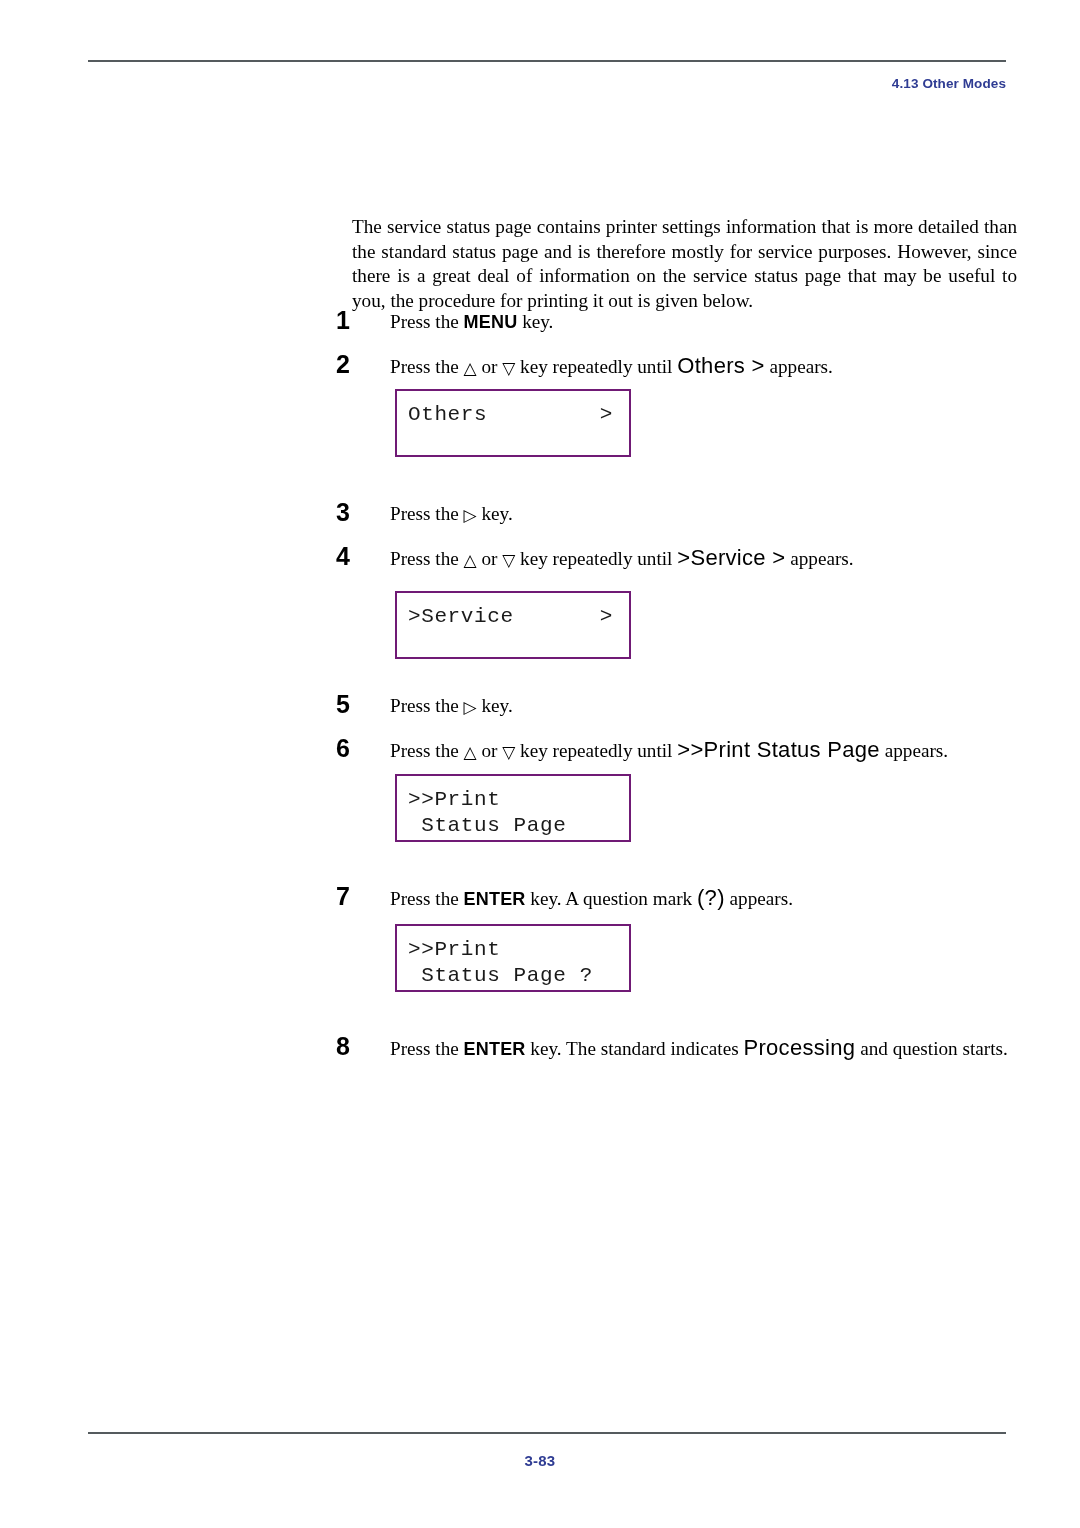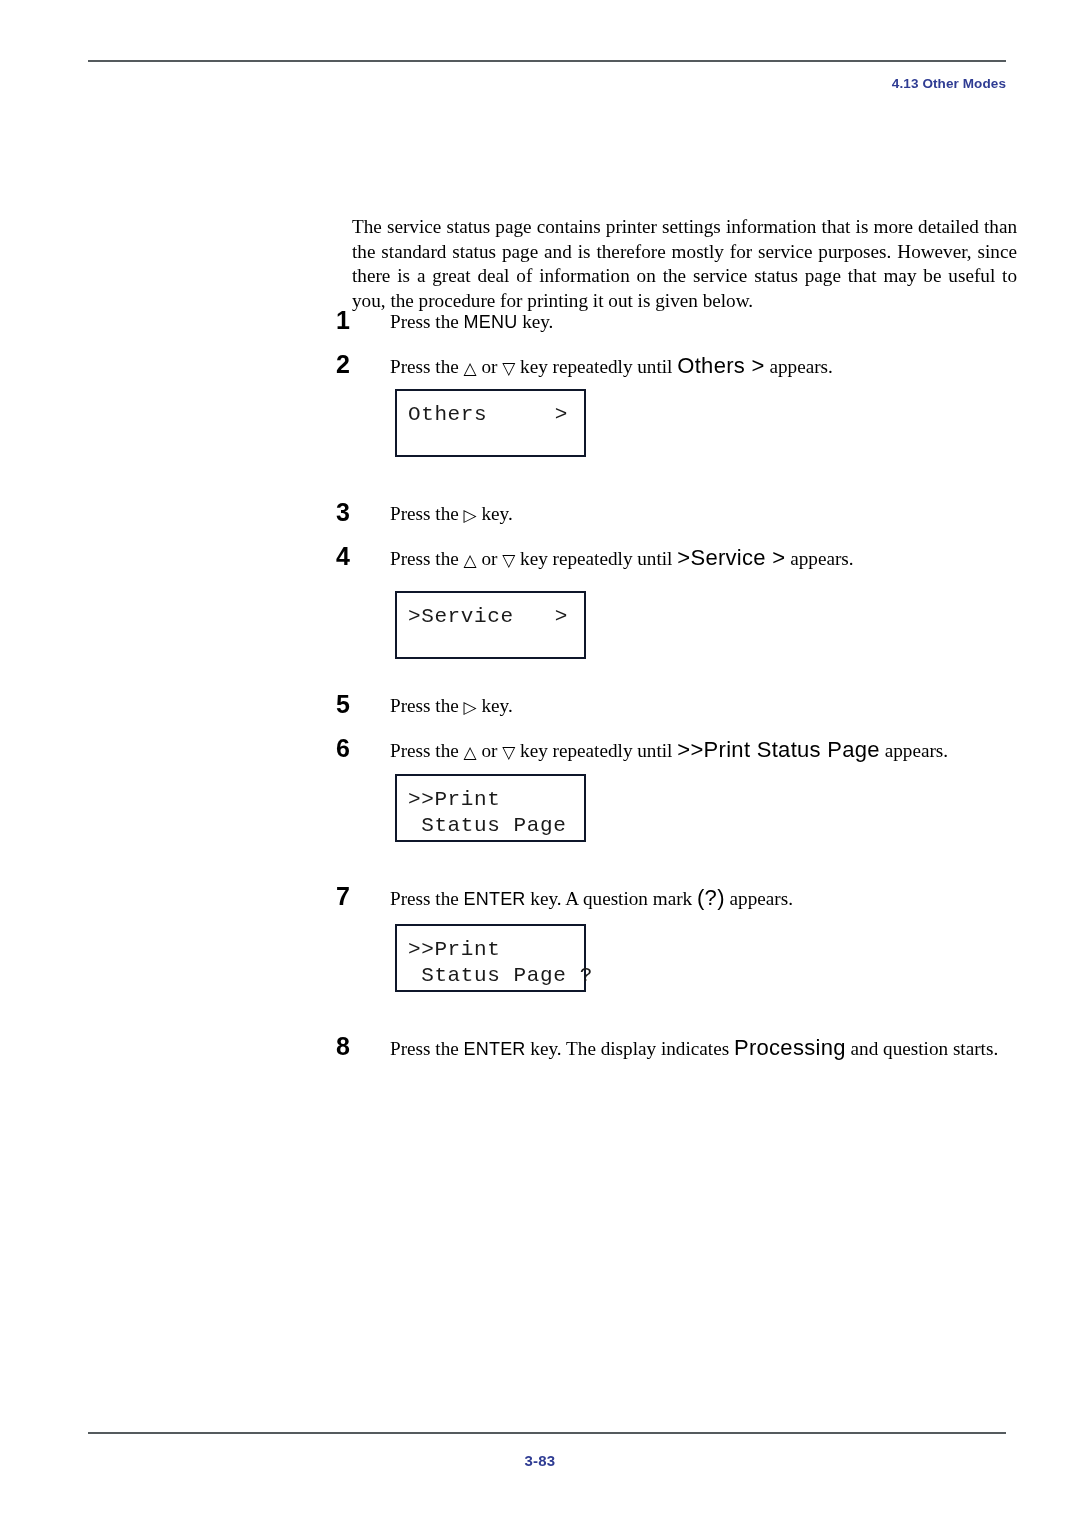--- a/index.html
+++ b/index.html
@@ -93,44 +93,44 @@
     position: absolute;
     left: 54px;
     top: 0;
     width: 618px;
     font-size: 19.2px;
     line-height: 24px;
     white-space: nowrap;
   }
   .kbd {
     font-family: "Liberation Sans", "DejaVu Sans", sans-serif;
-    font-weight: normal;
+    font-weight: bold;
     font-size: 18px;
     letter-spacing: 0.2px;
   }
   .mono {
     font-family: Liberation Sans, sans-serif;
     font-size: 22px;
     letter-spacing: 0.3px;
   }
   .tri {
     font-family: "DejaVu Sans", sans-serif;
     font-size: 17px;
     line-height: 1;
     position: relative;
     top: 1px;
   }
 
   
   .lcd {
     position: absolute;
     left: 395px;
-    width: 191px;
+    width: 236px;
     height: 68px;
-    border: 2px solid #0f172a;
+    border: 2px solid #701a75;
     background: #ffffff;
     box-sizing: border-box;
     font-family: "Liberation Mono", "DejaVu Sans Mono", monospace;
     font-size: 21px;
     line-height: 26px;
     color: #1a1a1a;
     padding: 11px 0 0 11px;
     white-space: pre;
     letter-spacing: 0.6px;
   }
@@ -205,20 +205,20 @@
         <div class="step-text"><span>Press the </span><span class="tri">△</span><span> or </span><span class="tri">▽</span><span> key repeatedly until </span><span class="mono">&gt;&gt;Print Status Page</span><span> appears.</span></div>
       </div>
       <div class="lcd" style="top: 774px;"><div class="lcd-row"><span class="lcd-line">&gt;&gt;Print</span><span class="lcd-line"></span></div><span class="lcd-line"> Status Page</span></div>
       <div class="step" style="top: 886px;">
         <div class="step-num">7</div>
         <div class="step-text"><span>Press the </span><span class="kbd">ENTER</span><span> key. A question mark </span><span class="mono">(?)</span><span> appears.</span></div>
       </div>
       <div class="lcd" style="top: 924px;"><div class="lcd-row"><span class="lcd-line">&gt;&gt;Print</span><span class="lcd-line"></span></div><span class="lcd-line"> Status Page ?</span></div>
       <div class="step" style="top: 1036px;">
         <div class="step-num">8</div>
-        <div class="step-text"><span>Press the </span><span class="kbd">ENTER</span><span> key. The display indicates </span><span class="mono">Processing</span><span> and question starts.</span></div>
+        <div class="step-text"><span>Press the </span><span class="kbd">ENTER</span><span> key. The standard indicates </span><span class="mono">Processing</span><span> and question starts.</span></div>
       </div>
     </div>
 
   <div class="footer-rule"></div>
   <div class="footer-page">3-83</div>
 
 </div>
 
 </body></html>

